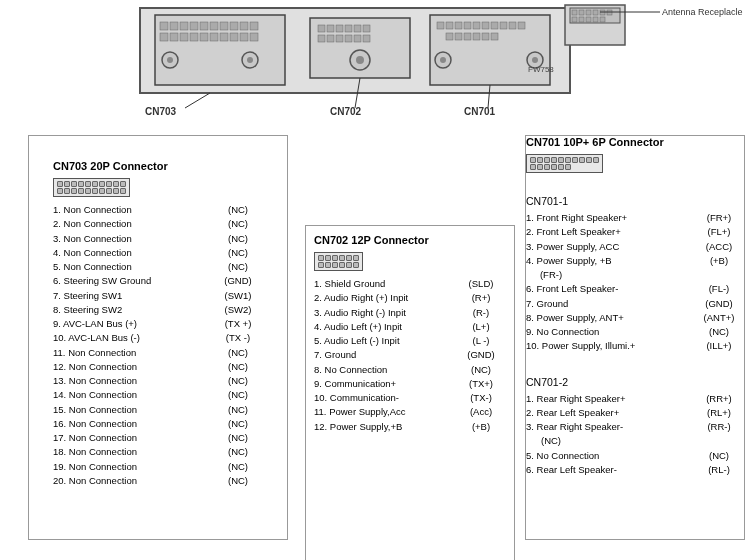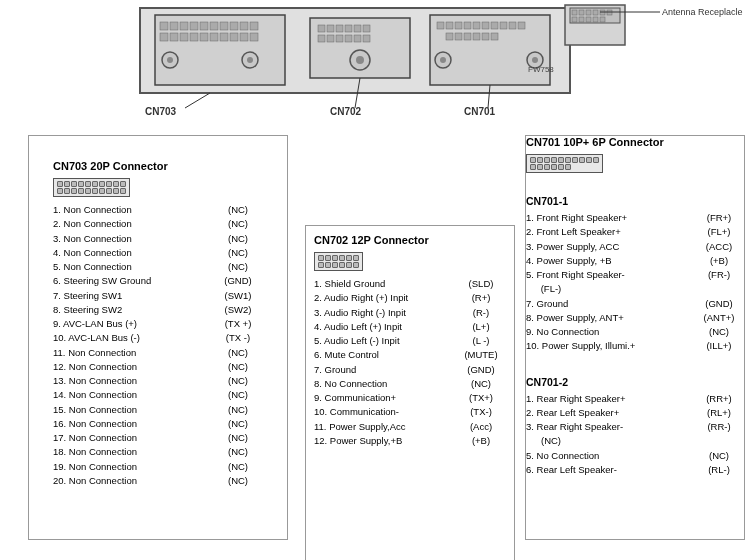--- a/index.html
+++ b/index.html
@@ -118,21 +118,21 @@
       flex: 1;
     }
 
     .pin-list li .pin-code {
       width: 50px;
       text-align: center;
     }
 
     .sub-section-title {
       font-size: 10.5px;
-      font-weight: bold;
+      font-weight: normal;
       margin-top: 22px;
       margin-bottom: 2px;
     }
 
     
     .top-svg {
       position: absolute;
       top: 0;
       left: 0;
     }
@@ -409,24 +409,20 @@
         </li>
         <li>
           <span class="pin-name">4. Audio Left (+) Inpit</span>
           <span class="pin-code">(L+)</span>
         </li>
         <li>
           <span class="pin-name">5. Audio Left (-) Inpit</span>
           <span class="pin-code">(L -)</span>
         </li>
         <li>
-          <span class="pin-name">6. Mute Control</span>
-          <span class="pin-code">(MUTE)</span>
-        </li>
-        <li>
           <span class="pin-name">7. Ground</span>
           <span class="pin-code">(GND)</span>
         </li>
         <li>
           <span class="pin-name">8. No Connection</span>
           <span class="pin-code">(NC)</span>
         </li>
         <li>
           <span class="pin-name">9. Communication+</span>
           <span class="pin-code">(TX+)</span>
@@ -484,24 +480,24 @@
         </li>
         <li>
           <span class="pin-name">3. Power Supply, ACC</span>
           <span class="pin-code">(ACC)</span>
         </li>
         <li>
           <span class="pin-name">4. Power Supply, +B</span>
           <span class="pin-code">(+B)</span>
         </li>
         <li>
-          <span class="pin-name">5. Front Right Speaker-</span>
           <span class="pin-code">(FR-)</span>
         </li>
         <li>
+          <span class="pin-name">6. Front Left Speaker-</span>
           <span class="pin-code">(FL-)</span>
         </li>
         <li>
           <span class="pin-name">7. Ground</span>
           <span class="pin-code">(GND)</span>
         </li>
         <li>
           <span class="pin-name">8. Power Supply, ANT+</span>
           <span class="pin-code">(ANT+)</span>
         </li>

